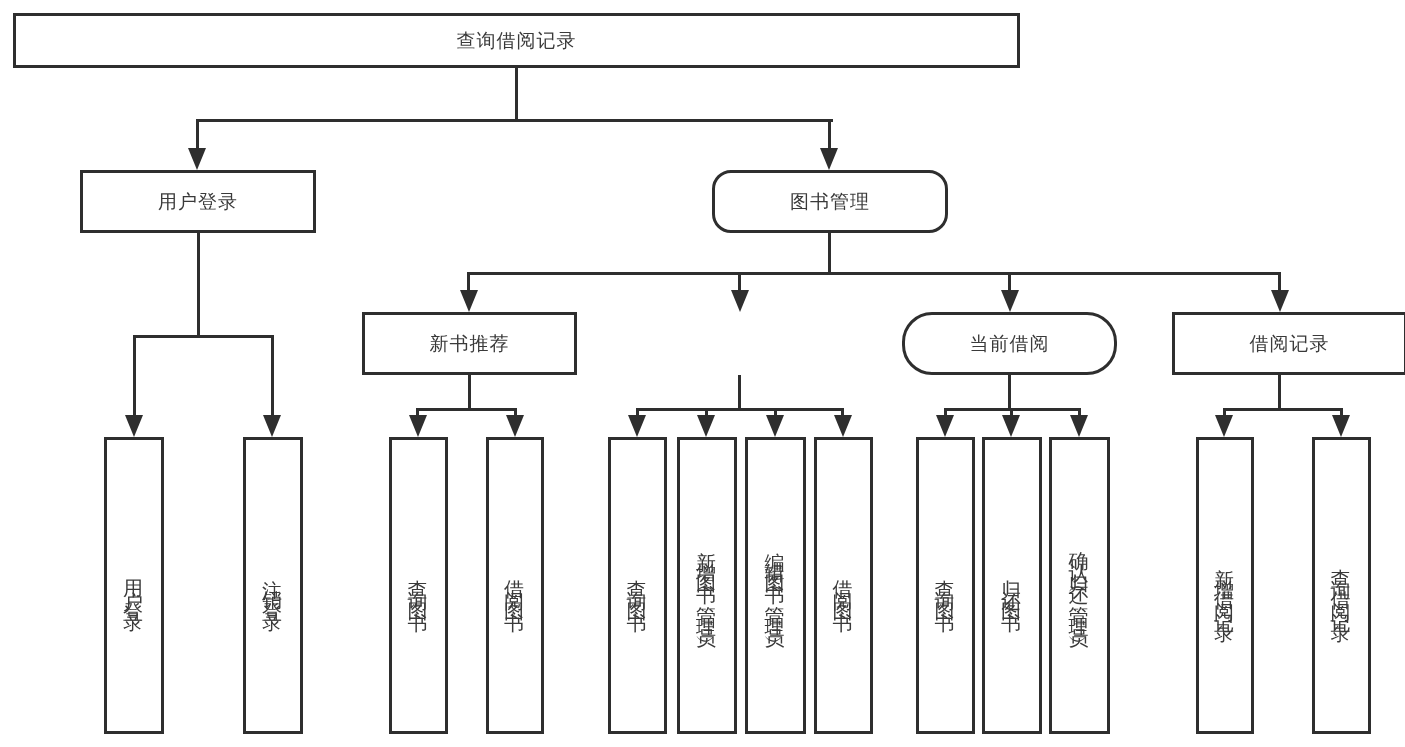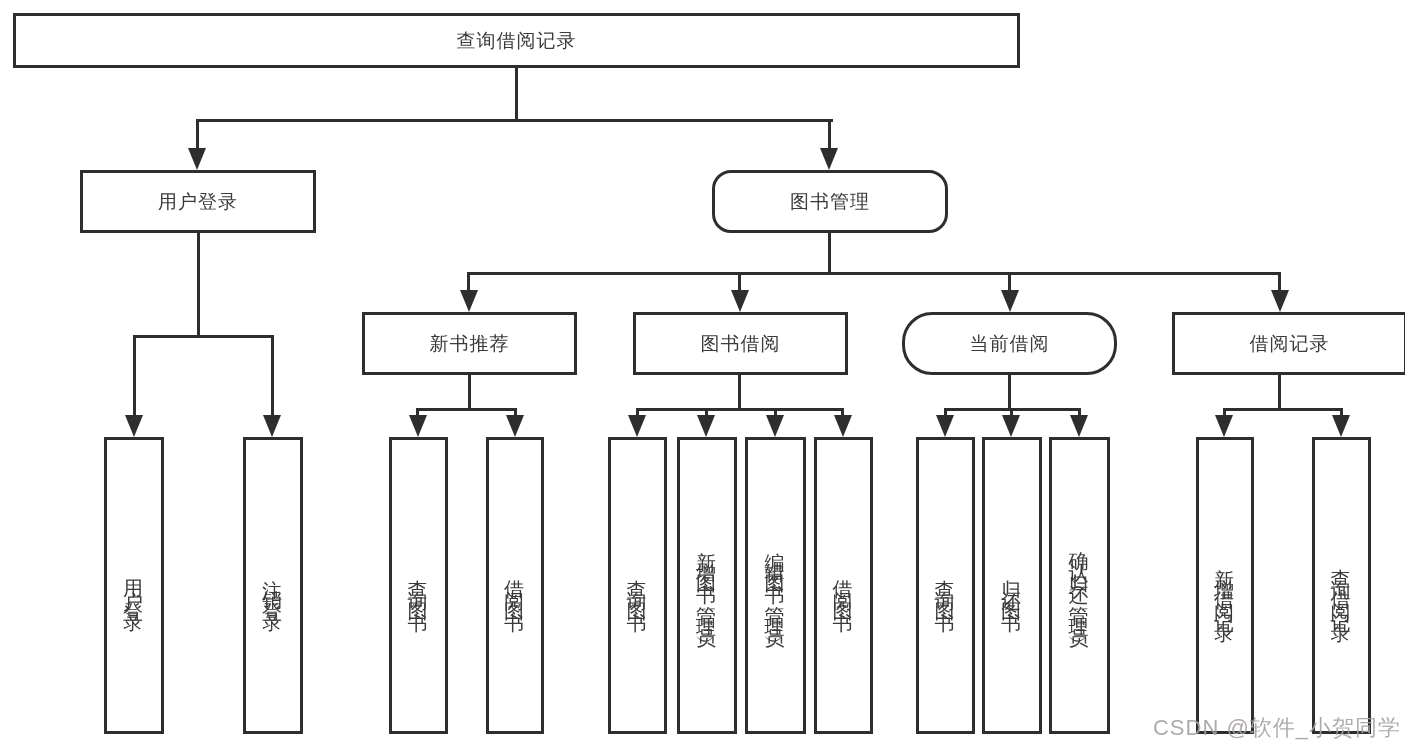--- a/index.html
+++ b/index.html
@@ -54,21 +54,20 @@
 <div class="stage">
 
   <div class="box" style="left:13px;top:13px;width:1007px;height:55px;">查询借阅记录</div>
 
   <div class="box" style="left:80px;top:170px;width:236px;height:63px;">用户登录</div>
 
   <div class="box" style="left:712px;top:170px;width:236px;height:63px;border-radius:19px;">图书管理</div>
 
   <div class="box" style="left:362px;top:312px;width:215px;height:63px;">新书推荐</div>
 
-  <div class="box" style="left:633px;top:312px;width:215px;height:63px;">图书借阅</div>
 
   <div class="box" style="left:902px;top:312px;width:215px;height:63px;border-radius:30px;">当前借阅</div>
 
   <div class="box" style="left:1172px;top:312px;width:235px;height:63px;">借阅记录</div>
 
   <div class="box leaf" style="left:104px;top:437px;width:60px;height:297px;">
     <span class="vtext">用户登录</span>
   </div>
   <div class="box leaf" style="left:243px;top:437px;width:60px;height:297px;">
     <span class="vtext">注销登录</span>
@@ -163,15 +162,14 @@
   <div class="vline" style="left:1078px;top:408px;height:10px;"></div>
   <div class="arrow" style="left:1070px;top:415px;"></div>
 
   <div class="vline" style="left:1278px;top:375px;height:36px;"></div>
   <div class="hline" style="left:1223px;top:408px;width:120px;"></div>
   <div class="vline" style="left:1223px;top:408px;height:10px;"></div>
   <div class="arrow" style="left:1215px;top:415px;"></div>
   <div class="vline" style="left:1340px;top:408px;height:10px;"></div>
   <div class="arrow" style="left:1332px;top:415px;"></div>
 
-  <div class="watermark">CSDN @软件_小贺同学</div>
 
 </div>
 
 </body></html>

